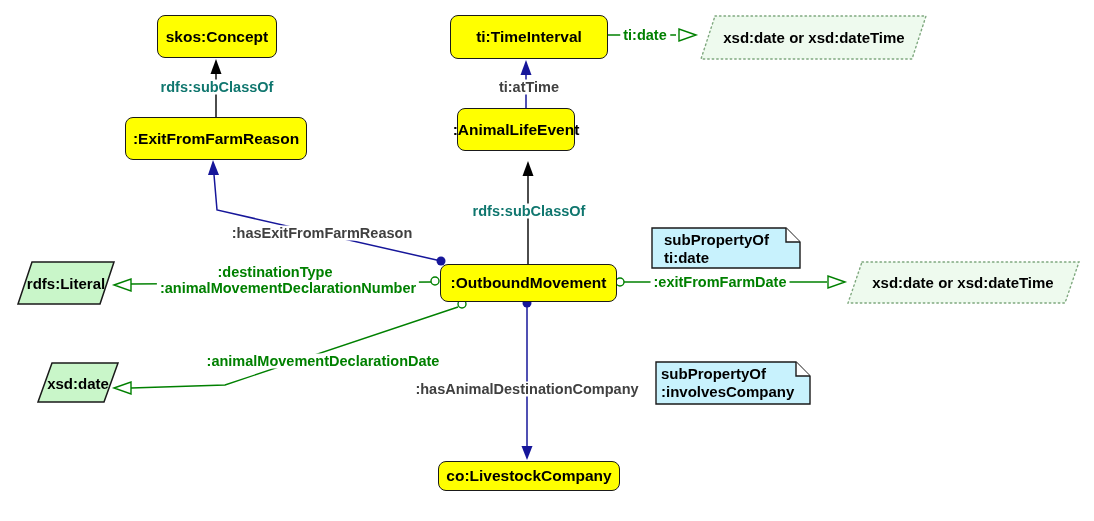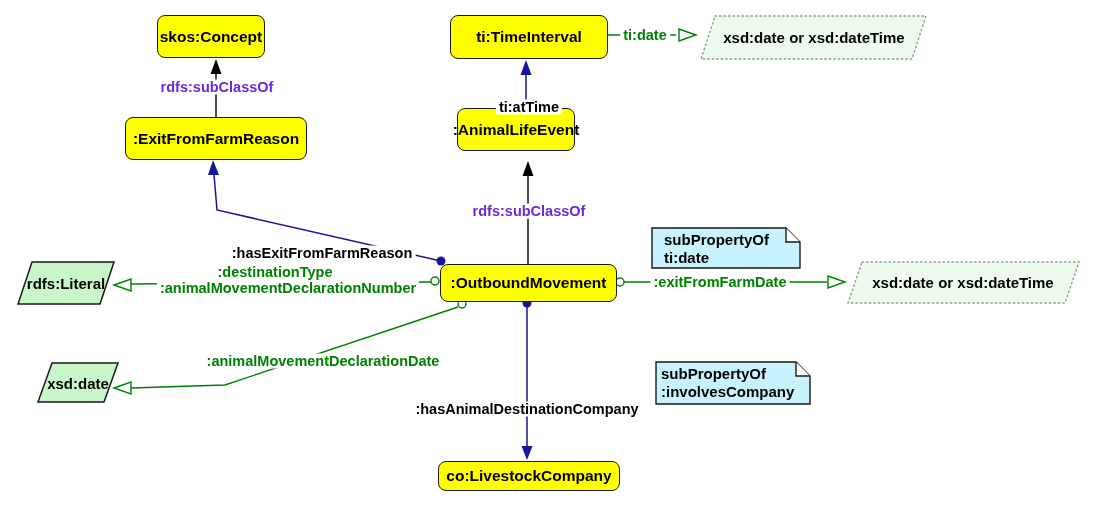--- a/index.html
+++ b/index.html
@@ -16,22 +16,22 @@
   .ptxt{
     position:absolute;transform:translate(-50%,-50%);
     font-size:15px;font-weight:600;color:#000;white-space:nowrap;
   }
   .elabel{
     position:absolute;transform:translate(-50%,-50%);
     font-size:14.5px;font-weight:600;white-space:nowrap;
     background:#ffffff;padding:0 3px;line-height:15px;
   }
   .elabel.green{color:#008000;}
-  .elabel.navy{color:#000000;margin-top:20px;}
-  .elabel.black{color:#6d28d9;}
+  .elabel.navy{color:#404040;}
+  .elabel.black{color:#0f766e;}
   .notetxt{
     position:absolute;font-size:15px;font-weight:600;color:#000;
     line-height:18px;white-space:nowrap;
   }
 </style>
 </head>
 <body>
 
 <div id="stage">
 
@@ -99,21 +99,21 @@
       <circle cx="435" cy="281" r="4" fill="#fff"></circle>
     </g>
 
     <g stroke="#008000" stroke-width="1.4">
       <polyline points="131,388 225,385 458,307" fill="none"></polyline>
       <polygon points="114,388 131,382 131,394" fill="#fff"></polygon>
       <circle cx="462" cy="304" r="4" fill="#fff"></circle>
     </g>
   </svg>
 
-  <div class="clsbox" style="left:157px;top:15px;width:108px;height:43px">skos:Concept</div>
+  <div class="clsbox" style="left:157px;top:15px;width:120px;height:43px">skos:Concept</div>
   <div class="clsbox" style="left:450px;top:15px;width:158px;height:44px">ti:TimeInterval</div>
   <div class="clsbox" style="left:125px;top:117px;width:182px;height:43px">:ExitFromFarmReason</div>
   <div class="clsbox" style="left:457px;top:108px;width:118px;height:43px">:AnimalLifeEvent</div>
   <div class="clsbox" style="left:440px;top:264px;width:177px;height:38px">:OutboundMovement</div>
   <div class="clsbox" style="left:438px;top:461px;width:182px;height:30px">co:LivestockCompany</div>
 
   <div class="ptxt" style="left:66px;top:283px">rdfs:Literal</div>
   <div class="ptxt" style="left:78px;top:383px">xsd:date</div>
   <div class="ptxt" style="left:814px;top:37px">xsd:date or xsd:dateTime</div>
   <div class="ptxt" style="left:963px;top:282px">xsd:date or xsd:dateTime</div>

